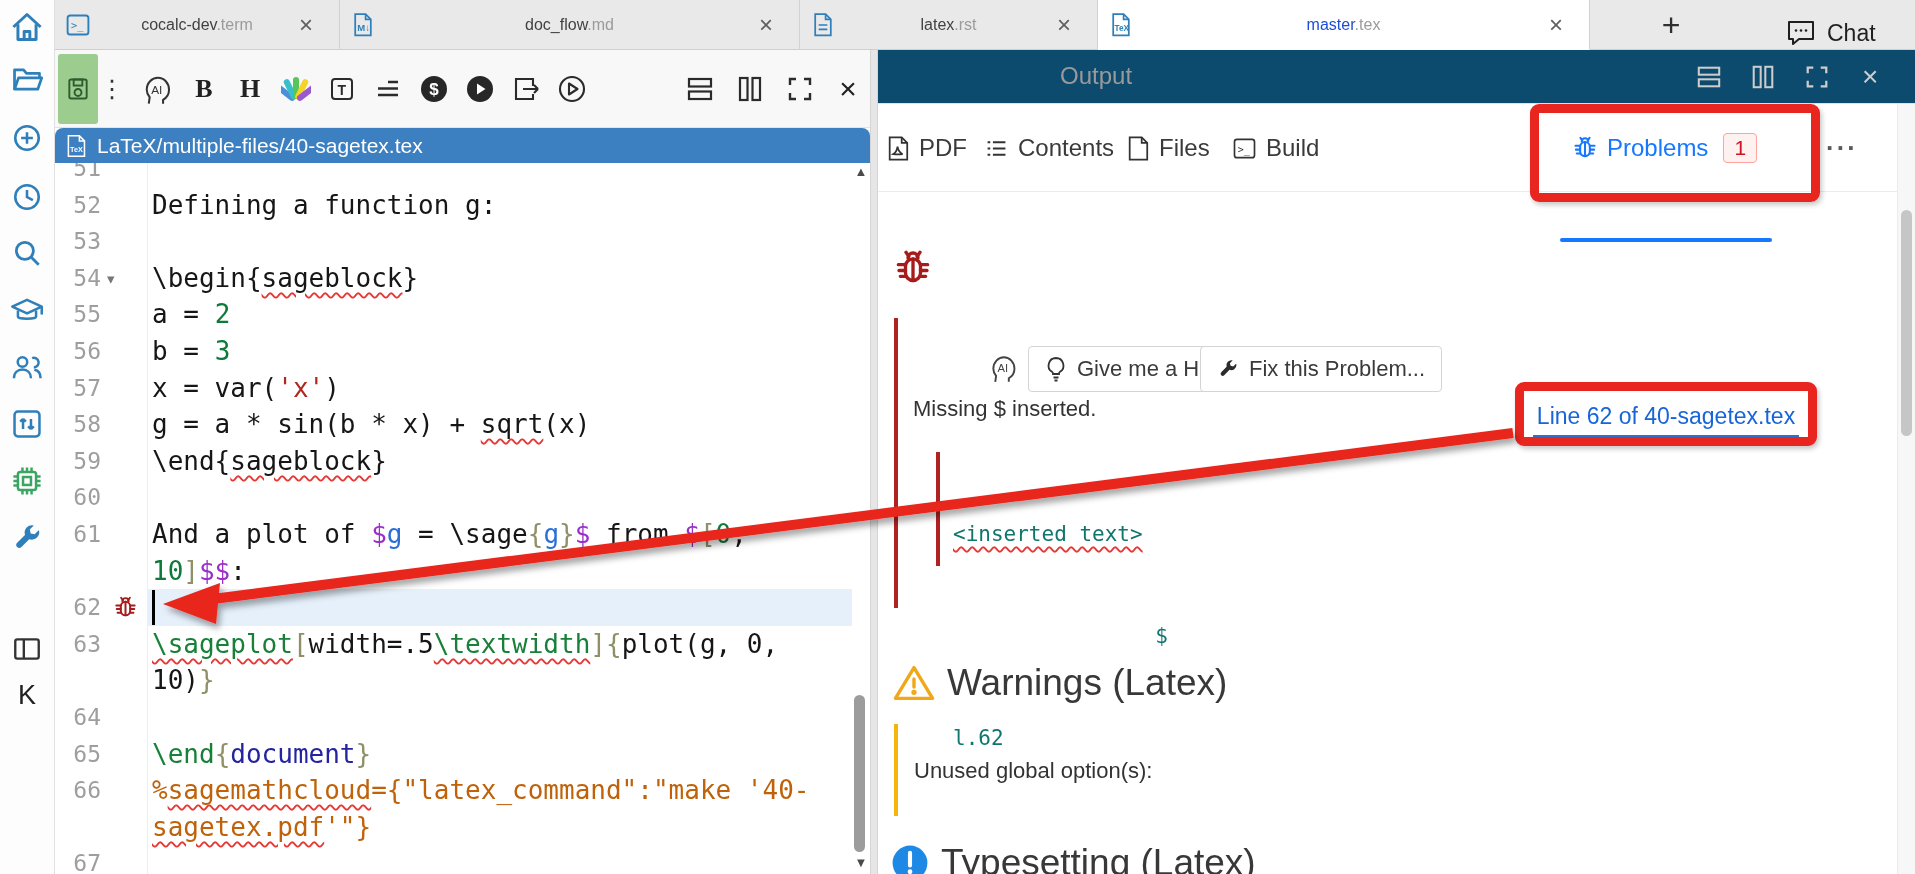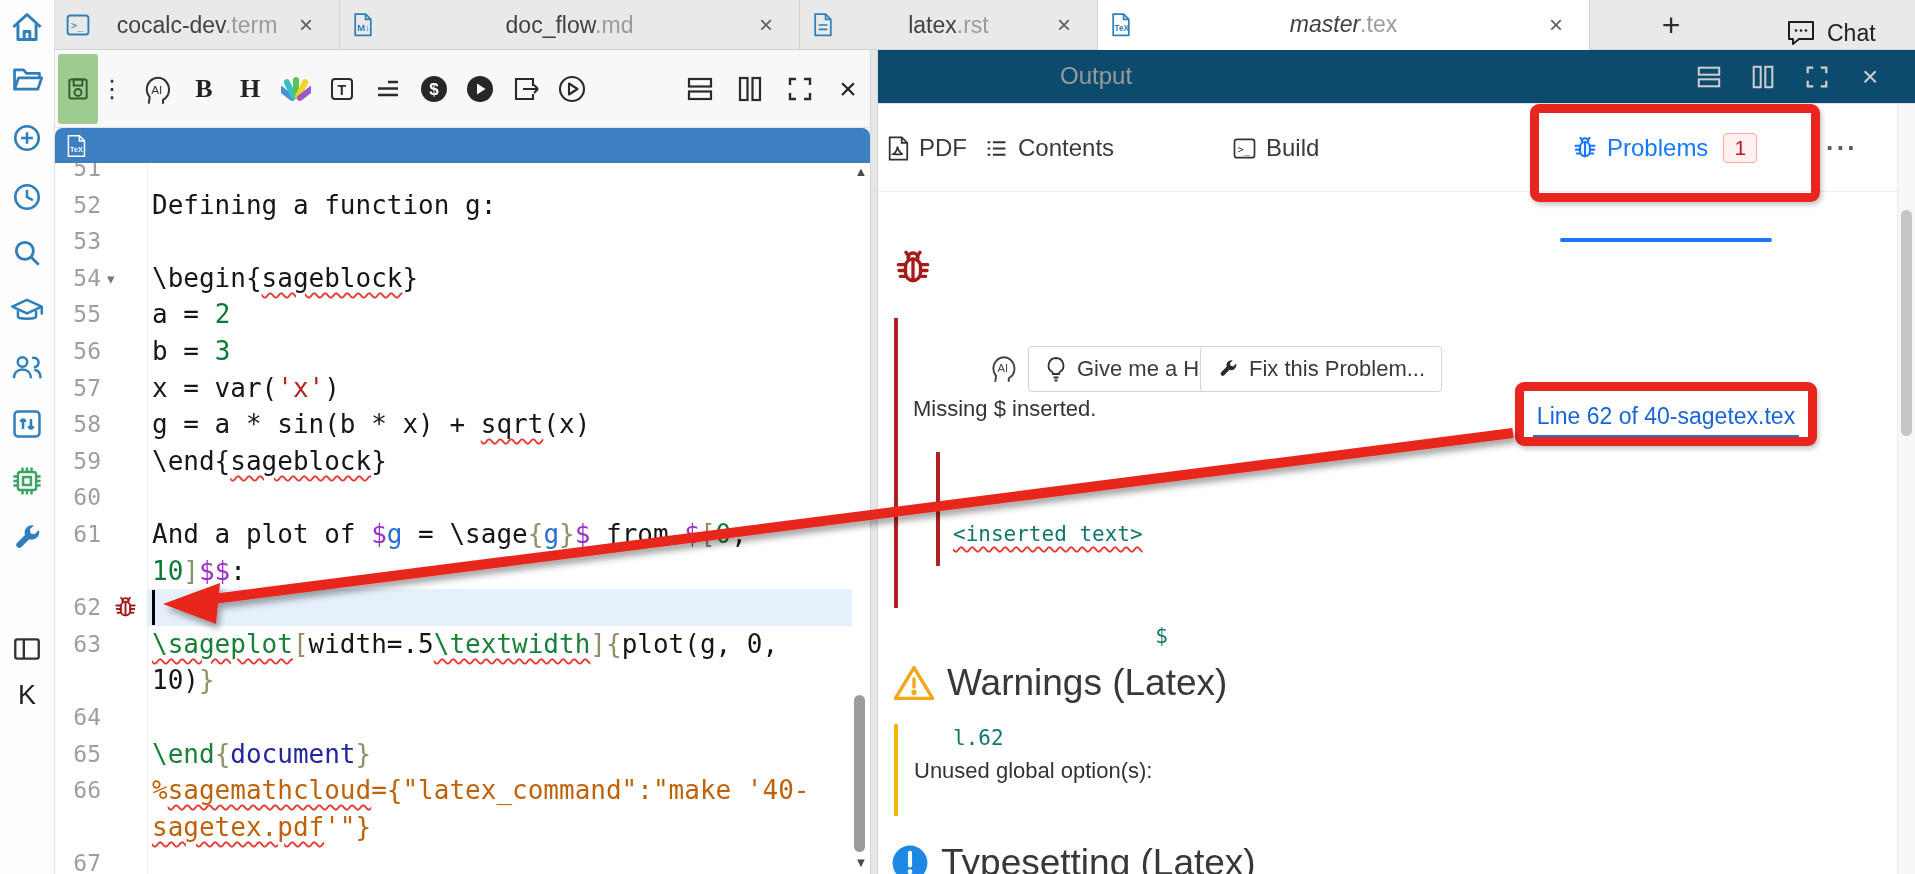--- a/index.html
+++ b/index.html
@@ -8,25 +8,25 @@
   svg { display:block; }
 
   
   .rail { position:absolute; left:0; top:0; width:55px; height:874px; background:#fdfdfd; border-right:1px solid #e0e0e0; z-index:5; }
   .rail-ic { position:absolute; left:50%; transform:translateX(-50%); cursor:pointer; }
 
   
   .tabbar { position:absolute; left:55px; right:0; top:0; height:50px; background:#e9e9e9; border-bottom:1px solid #cfcfcf; }
   .ftab { position:absolute; top:0; height:50px; display:flex; align-items:center; border-right:1px solid #d2d2d2; cursor:pointer; }
   .ftab .ficon { position:absolute; left:10px; }
-  .ftab .flabel { width:100%; text-align:center; font-size:23px; color:#424242; white-space:nowrap; padding:0 40px; }
+  .ftab .flabel { width:100%; text-align:center; font-size:16px; color:#424242; white-space:nowrap; padding:0 40px; }
   .ftab .fext { color:#9b9b9b; }
   .ftab .fclose { position:absolute; right:26px; font-size:24px; color:#5f5f5f; font-weight:400; cursor:pointer; }
   .ftab.active { background:#fff; border-bottom:1px solid #fff; }
-  .ftab.active .fname { color:#404040;font-style:italic; }
+  .ftab.active .fname { color:#1d4ed8; }
   .newtab { position:absolute; left:1596px; top:0; width:40px; height:50px; font-size:32px; color:#2f2f2f; display:flex; align-items:center; justify-content:center; cursor:pointer; }
   .chatbtn { position:absolute; left:1730px; top:0; height:66px; display:flex; align-items:center; gap:10px; font-size:23px; color:#1f1f1f; cursor:pointer; }
 
   
   .editor { position:absolute; left:55px; top:50px; width:815px; bottom:0; background:#fff; }
   .toolbar { position:absolute; left:0; right:0; top:0; height:78px; background:#f8f8f8; border-bottom:1px solid #e3e3e3; }
   .tbi { position:absolute; top:39px; transform:translate(-50%,-50%); color:#2b2b2b; cursor:pointer; }
   .tbi.txt { font-size:26px; font-family:"Liberation Serif",serif; font-weight:600; color:#222; }
   .greenbox { position:absolute; left:3px; top:4px; width:40px; height:70px; background:#9ccc8e; border-radius:3px; display:flex; align-items:center; justify-content:center; cursor:pointer; }
   .kebab { font-size:24px; color:#333; letter-spacing:0; }
@@ -308,20 +308,21 @@
   </div>
 
   <div class="pathbar">
     <span>
         <svg width="22" height="24" viewBox="0 0 26 28" fill="none" stroke="#fff" stroke-width="1.8">
           <path d="M4 2h13l6 6v18H4z"></path>
           <path d="M17 2v6h6"></path>
           <text x="6" y="21" font-size="8.5" fill="#fff" stroke="none" font-weight="bold">TeX</text>
         </svg>
       </span>
+    <span class="ptxt">LaTeX/multiple-files/40-sagetex.tex</span>
   </div>
 
   <div class="codewrap">
     <div class="gutterline"></div>
     <div>
         <div class="crow" style="top: -13px;">
           <span class="lnum">51</span>
           <span class="ctext"></span>
         </div>
         <div class="crow" style="top: 23.6px;">
@@ -454,20 +455,29 @@
         </span>
       <span>PDF</span>
     </div>
     <div class="ot" style="left:106px">
       <span>
           <svg width="25" height="25" viewBox="0 0 28 28" stroke="#333" stroke-width="2.2">
             <path d="M10 7h14M4 7h3M10 14h14M4 14h3M10 21h14M4 21h3"></path>
           </svg>
         </span>
       <span>Contents</span>
+    </div>
+    <div class="ot" style="left:248px">
+      <span>
+          <svg width="24" height="27" viewBox="0 0 26 28" fill="none" stroke="#333" stroke-width="1.9">
+            <path d="M4 2h13l6 6v18H4z"></path>
+            <path d="M17 2v6h6"></path>
+          </svg>
+        </span>
+      <span>Files</span>
     </div>
     <div class="ot" style="left:354px">
       <span>
           <svg width="25" height="25" viewBox="0 0 30 30" fill="none" stroke="#333" stroke-width="2">
             <rect x="3" y="4" width="24" height="22" rx="3"></rect>
             <text x="7" y="20" font-size="12" fill="#333" stroke="none" font-family="DejaVu Sans Mono,monospace">&gt;_</text>
           </svg>
         </span>
       <span>Build</span>
     </div>

